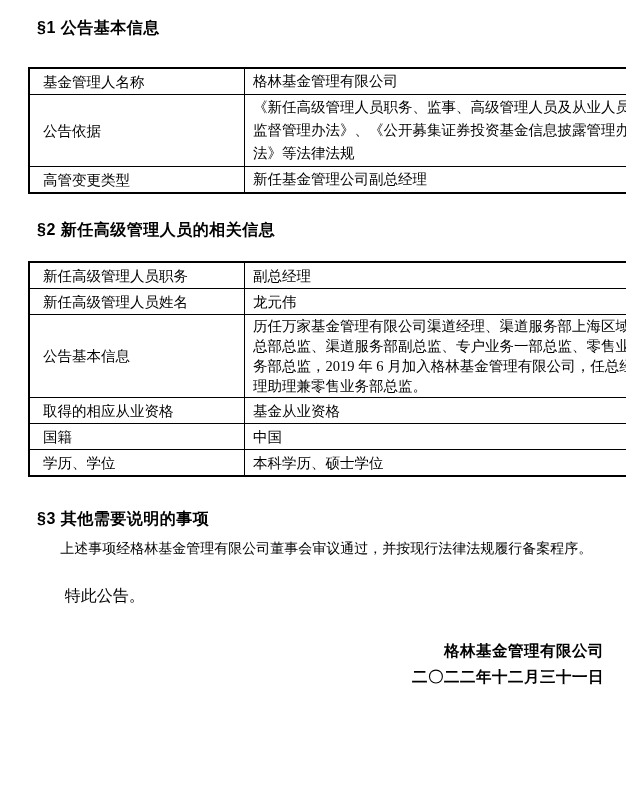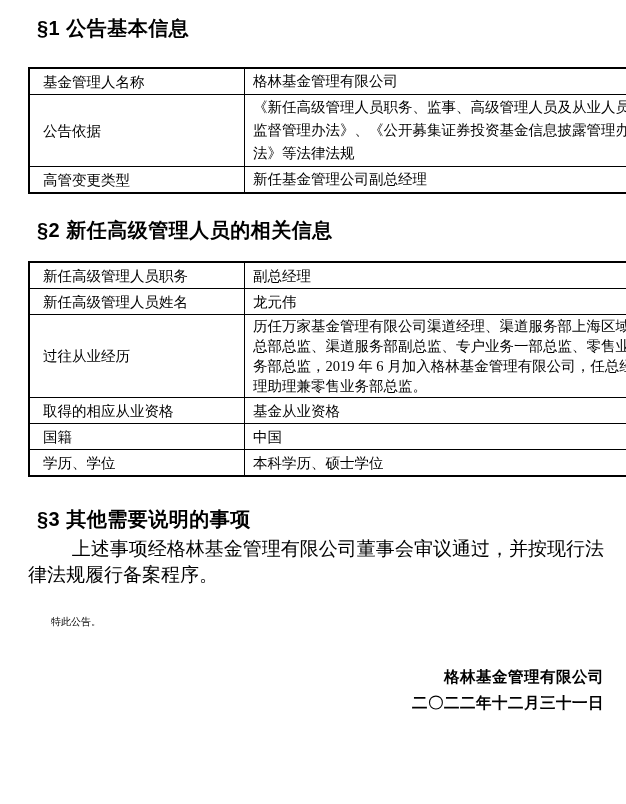--- a/index.html
+++ b/index.html
@@ -11,21 +11,21 @@
     overflow: hidden;
   }
   .page {
     box-sizing: border-box;
     width: 626px; height: 804px;
     padding: 20px 22px 0 28px;
   }
   .sec-heading {
     font-family: "Liberation Sans", "DejaVu Sans", sans-serif;
     font-weight: 700;
-    font-size: 20px;
+    font-size: 16px;
     line-height: 16px;
     margin: 0 0 0 9px;
     letter-spacing: 0.5px;
   }
   .sec-heading.s2 { margin-top: 28px; }
   .sec-heading.s3 { margin-top: 34px; }
 
   table.info-table {
     border-collapse: collapse;
     table-layout: fixed;
@@ -48,28 +48,28 @@
   }
   .info-table td.value {
     padding: 1px 6px 1px 8px;
     height: 23px;
   }
   table.t1 td.value { line-height: 23px; }
   table.t2 td.value { line-height: 20px; }
 
   p.body-para {
     margin: 9px 0 0 0;
-    font-size: 19px;
+    font-size: 14px;
     line-height: 26px;
     text-indent: 2.3em;
     text-align: justify;
   }
   p.closing {
     margin: 26px 0 0 0;
-    font-size: 10px;
+    font-size: 16px;
     line-height: 15px;
     text-indent: 2.3em;
   }
   .signature {
     margin-top: 35px;
     text-align: right;
     font-family: "Liberation Sans", "DejaVu Sans", sans-serif;
     font-weight: 700;
     font-size: 15.5px;
   }
@@ -105,21 +105,21 @@
     <tbody>
       <tr>
         <td class="label">新任高级管理人员职务</td>
         <td class="value">副总经理</td>
       </tr>
       <tr>
         <td class="label">新任高级管理人员姓名</td>
         <td class="value">龙元伟</td>
       </tr>
       <tr>
-        <td class="label">过往从业经历</td>
+        <td class="label">公告基本信息</td>
         <td class="value">历任万家基金管理有限公司渠道经理、渠道服务部上海区域总部总监、渠道服务部副总监、专户业务一部总监、零售业务部总监，2019 年 6 月加入格林基金管理有限公司，任总经理助理兼零售业务部总监。</td>
       </tr>
       <tr>
         <td class="label">取得的相应从业资格</td>
         <td class="value">基金从业资格</td>
       </tr>
       <tr>
         <td class="label">国籍</td>
         <td class="value">中国</td>
       </tr>

